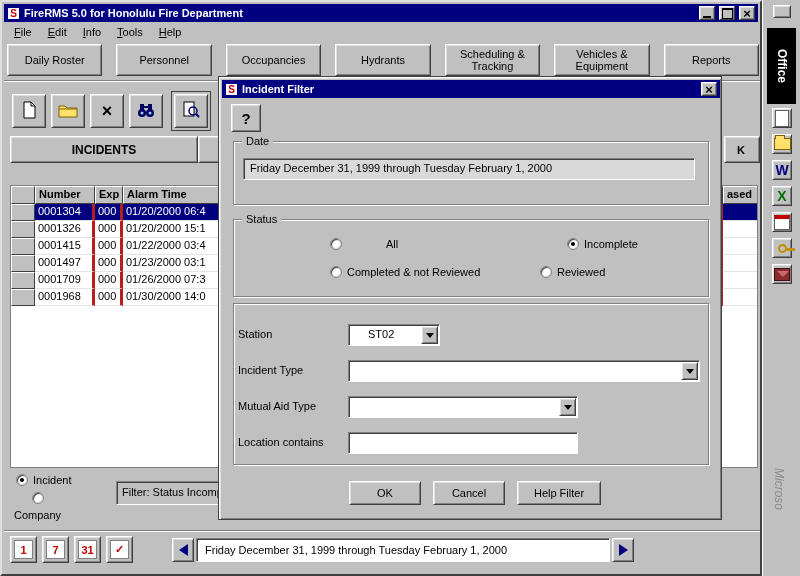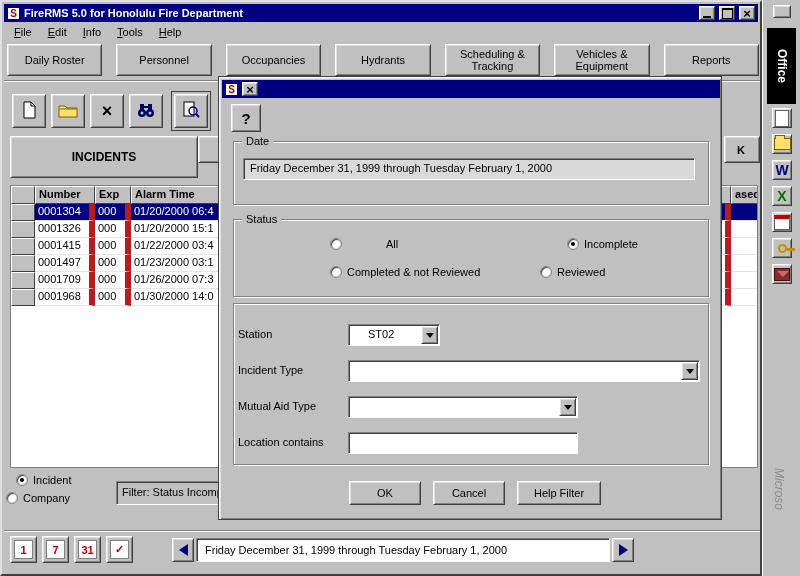--- a/index.html
+++ b/index.html
@@ -27,61 +27,61 @@
   .tb-btn { width:16px; height:14px; display:flex; align-items:center; justify-content:center; flex:none; }
   .icon-min::after { content:""; width:8px; height:2px; background:#000; margin-top:7px; }
   .icon-max::after { content:""; width:9px; height:8px; border:1px solid #000; border-top-width:2px; }
   .icon-close::after { content:"\00d7"; font-size:13px; font-weight:bold; line-height:1; }
 
   .menubar { position:absolute; left:2px; top:20px; width:754px; height:19px; display:flex;
     align-items:center; padding-left:2px; background:#c0c0c0; }
   .menu-item { display:inline-block; padding:2px 8px; }
   .menu-item::first-letter { text-decoration:underline; }
 
-  .navtabs { position:absolute; left:5px; top:42px; width:752px; height:32px; display:flex; gap:14px; }
+  .navtabs { position:absolute; left:5px; top:42px; width:752px; height:32px; display:flex; gap:14px;justify-content:flex-end; }
   .nav-tab { flex:1; display:flex; align-items:center; justify-content:center; text-align:center;
     line-height:12px; padding:1px 2px; }
 
   .hr-groove { position:absolute; left:2px; width:756px; height:2px;
     border-top:1px solid #808080; border-bottom:1px solid #ffffff; }
 
   .toolbar { position:absolute; left:10px; top:92px; display:flex; gap:5px; align-items:center; }
   .tool-btn { width:34px; height:34px; display:flex; align-items:center; justify-content:center; }
   .tool-btn.framed { outline:1px solid #404040; outline-offset:2px; margin-left:6px; }
   .x-glyph { font-size:18px; font-weight:bold; line-height:1; }
 
-  .inc-tab { position:absolute; left:8px; top:134px; width:188px; height:42px;
+  .inc-tab { position:absolute; left:8px; top:134px; width:188px; height:27px;
     display:flex; align-items:center; justify-content:center; font-weight:bold; font-size:12px; }
   .inc-tab2 { position:absolute; left:196px; top:134px; width:90px; height:27px; }
   .inc-tab-k { position:absolute; left:722px; top:134px; width:36px; height:27px;
     display:flex; align-items:center; padding-left:12px; font-weight:bold; }
 
   
   .grid { position:absolute; left:8px; top:183px; width:748px; height:283px; background:#fff;
     border:1px solid #808080; overflow:hidden; }
   .grid-head { display:flex; height:18px; }
   .hcell { background:#c0c0c0; border:1px solid; border-color:#ffffff #404040 #404040 #ffffff;
     font-weight:bold; padding:1px 3px; overflow:hidden; white-space:nowrap; flex:none; }
   .grid-row { display:flex; height:17px; background:#fff; }
-  .cell { padding:1px 3px; border-right:6px solid #b91c1c; border-bottom:1px solid #e4e4e4;
+  .cell { padding:1px 3px; border-right:3px solid #b91c1c; border-bottom:1px solid #e4e4e4;
     overflow:hidden; white-space:nowrap; flex:none; }
   .cell.ind { background:#c0c0c0; border:1px solid; border-color:#ffffff #404040 #404040 #ffffff; }
   .grid-row.checked .cell:not(.ind) { background:#000080; color:#fff; }
-  .w-ind { width:24px; } .w-num { width:60px; } .w-exp { width:36px; }
+  .w-ind { width:24px; } .w-num { width:60px; } .w-exp { width:28px; }
   .w-alarm { width:108px; } .w-fill { width:492px; } .w-tail { width:48px; }
 
   
   .radio-row { display:flex; align-items:center; gap:5px; }
   .radio { width:12px; height:12px; border-radius:50%; background:#fff; border:1px solid #808080;
     box-shadow: inset 1px 1px 1px #404040, inset -1px -1px 0 #dfdfdf; position:relative; flex:none; }
   .radio.checked::after { content:""; position:absolute; left:3px; top:3px; width:4px; height:4px;
     border-radius:50%; background:#000; }
 
   .vo-incident { position:absolute; left:14px; top:472px; }
-  .vo-company  { position:absolute; left:4px; top:490px; }
+  .vo-company  { position:absolute; left:12px; top:490px;flex-direction:column; }
   .filter-box { position:absolute; left:114px; top:479px; width:150px; height:24px; background:#c0c0c0;
     border:1px solid; border-color:#808080 #ffffff #ffffff #808080; box-shadow: inset 1px 1px 0 #404040;
     line-height:21px; padding-left:5px; white-space:nowrap; overflow:hidden; }
 
   
   .cal-btn { position:absolute; top:534px; width:27px; height:27px; display:flex; align-items:center; justify-content:center; }
   .cal-face { width:19px; height:19px; background:#fff; border:1px solid #808080; color:#c00000;
     font-weight:bold; font-size:11px; display:flex; align-items:center; justify-content:center; }
   .nav-wrap { position:absolute; left:170px; top:536px; width:462px; height:24px; display:flex; gap:2px; }
   .nav-arrow-btn { width:22px; height:24px; display:flex; align-items:center; justify-content:center; flex:none; }
@@ -355,20 +355,21 @@
       </span>
     <span class="ob-icon btn" style="top:264px;">
         <span class="ob-mail"></span>
       </span>
     <div class="ob-mark">Microso</div>
   </div>
 
   <div class="dialog">
     <div class="dlg-titlebar">
       <span class="s-icon">S</span>
+      <span class="title-text">Incident Filter</span>
       <span class="tb-btn btn icon-close"></span>
     </div>
 
     <div class="dlg-help btn">?</div>
 
     <div class="group grp-date">
       <span class="group-label">Date</span>
       <div class="date-field">Friday December 31, 1999 through Tuesday February 1, 2000</div>
     </div>
 

